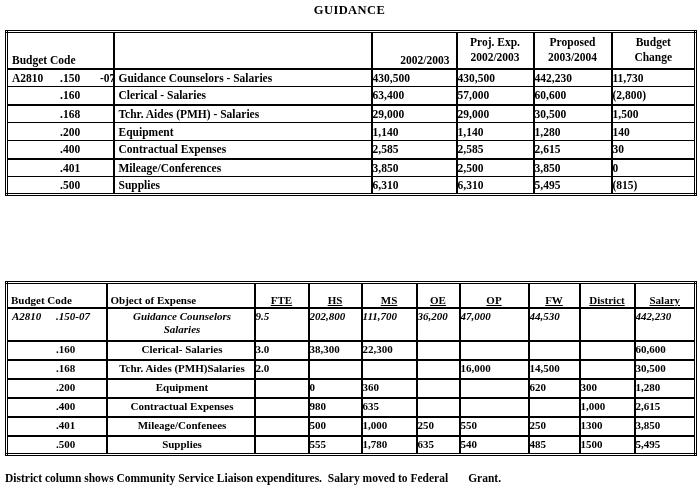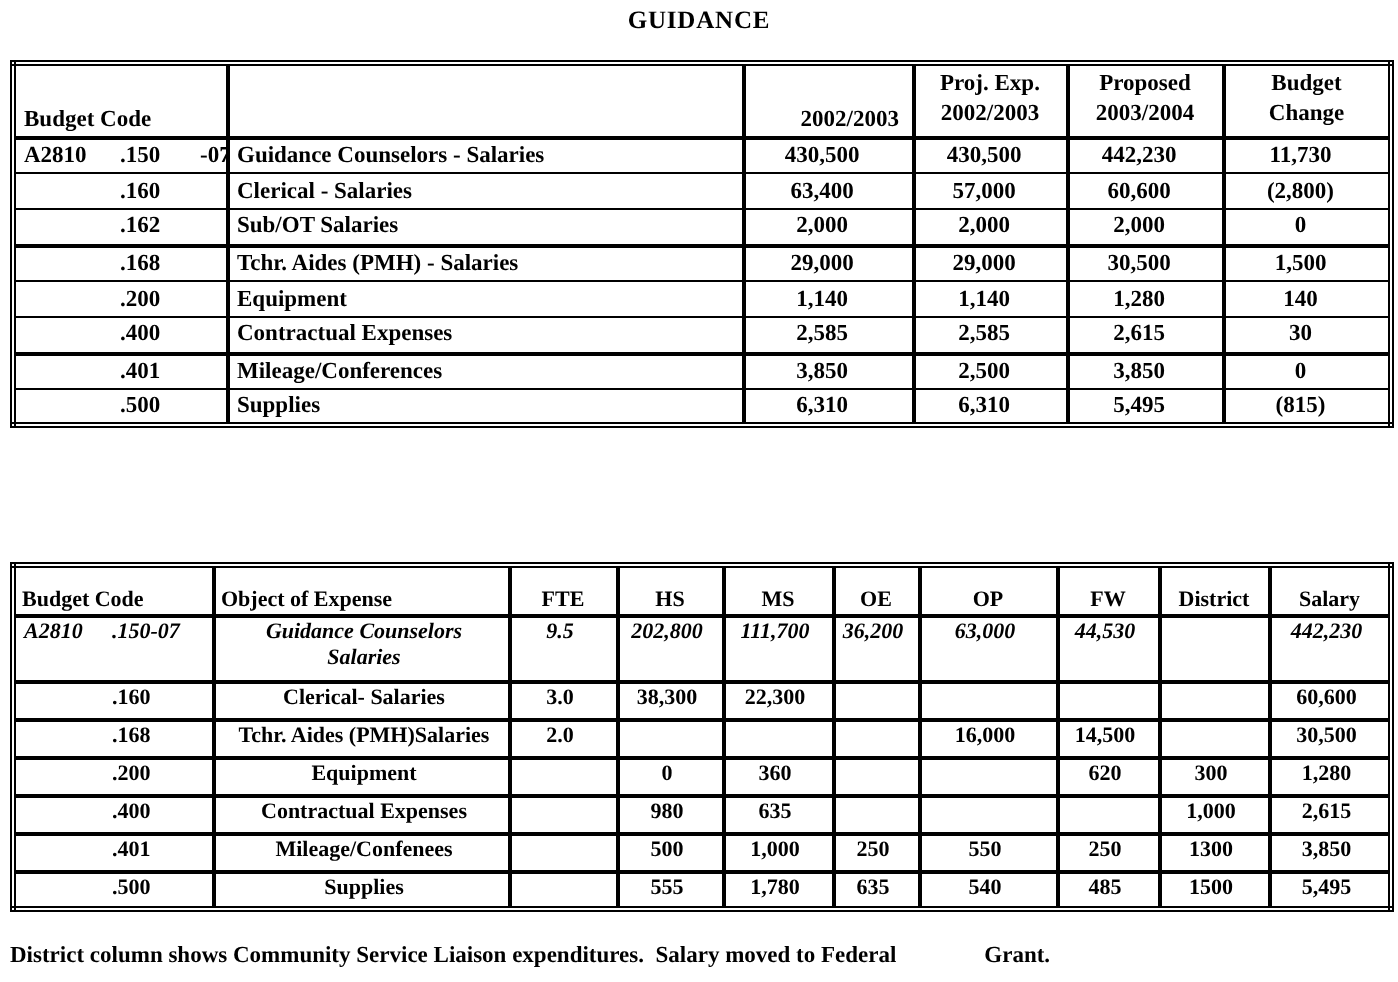--- a/index.html
+++ b/index.html
@@ -21,41 +21,41 @@
   .t1{top:30px;width:689px;border:3px double #000;font-size:11.5px;}
   .t1 td{border:solid #000;border-width:1px 2px;padding:0;}
   .t1 tr.hdr{height:37px;}
   .t1 tr.hdr td{border-bottom-width:2px;margin-top:40px;}
   .t1 tr.r{height:18px;}
   .t1 tr.tk td{border-top-width:2px;}
   .t1 .code{vertical-align:middle;padding-left:4px;white-space:nowrap;}
   .t1 .code .sec{display:inline-block;width:48px;}
   .t1 .code .sub{display:inline-block;width:40px;}
   .t1 .desc{vertical-align:middle;text-align:left;padding-left:4px;white-space:nowrap;}
-  .t1 .num{vertical-align:middle;text-align:center;padding-right:6px;white-space:nowrap;}
+  .t1 .num{vertical-align:middle;text-align:left;padding-right:6px;white-space:nowrap;}
   .t1 .hbl{vertical-align:bottom;text-align:left;padding:0 0 2px 4px;}
   .t1 .hbr{vertical-align:bottom;text-align:right;padding:0 6px 2px 0;}
   .t1 .hc2{vertical-align:middle;text-align:center;white-space:pre-line;line-height:1.3;}
 
   
   .t2{top:281px;width:689px;border:3px double #000;font-size:11px;}
   .t2 td{border:2px solid #000;padding:0;}
   .t2 tr.hdr{height:25px;}
   .t2 tr.r1{height:33px;font-style:italic;}
   .t2 tr.r{height:19px;}
   .t2 .code{vertical-align:top;padding:1px 0 0 4px;white-space:nowrap;}
   .t2 .code .sec{display:inline-block;width:44px;}
   .t2 .obj{vertical-align:top;text-align:center;padding:1px 0 0 3px;white-space:pre-line;line-height:1.25;}
-  .t2 .num{vertical-align:top;text-align:center;padding:1px 3px 0 0;white-space:nowrap;}
+  .t2 .num{vertical-align:top;text-align:left;padding:1px 3px 0 0;white-space:nowrap;}
   .t2 .hl{vertical-align:bottom;text-align:left;padding:0 0 1px 3px;white-space:nowrap;}
-  .t2 .hcn{vertical-align:bottom;text-align:center;padding-bottom:1px;white-space:nowrap;}
+  .t2 .hcn{vertical-align:bottom;text-align:center;padding-bottom:1px;white-space:nowrap;text-decoration:underline;}
 
   
   .footer{position:absolute;left:5px;top:472px;font-size:11.5px;white-space:pre;}
-  .footer .grant{margin-left:44px;}
+  .footer .grant{margin-left:20px;}
 </style>
 </head>
 <body>
 
 <div class="page">
 
   <div class="doc-title">GUIDANCE</div>
 
   <table class="t1">
     <colgroup>
@@ -90,28 +90,20 @@
 
       <tr class="r">
         <td class="code"><span class="sec"></span><span class="sub">.160</span><span class="suf"></span></td>
         <td class="desc">Clerical - Salaries</td>
         <td class="num">63,400</td>
         <td class="num">57,000</td>
         <td class="num">60,600</td>
         <td class="num">(2,800)</td>
       </tr>
 
-      <tr class="r">
-        <td class="code"><span class="sec"></span><span class="sub">.162</span><span class="suf"></span></td>
-        <td class="desc">Sub/OT Salaries</td>
-        <td class="num">2,000</td>
-        <td class="num">2,000</td>
-        <td class="num">2,000</td>
-        <td class="num">0</td>
-      </tr>
 
       <tr class="r tk">
         <td class="code"><span class="sec"></span><span class="sub">.168</span><span class="suf"></span></td>
         <td class="desc">Tchr. Aides (PMH) - Salaries</td>
         <td class="num">29,000</td>
         <td class="num">29,000</td>
         <td class="num">30,500</td>
         <td class="num">1,500</td>
       </tr>
 
@@ -183,21 +175,21 @@
       </tr>
 
       <tr class="r1">
         <td class="code"><span class="sec">A2810</span><span>.150-07</span></td>
         <td class="obj">Guidance Counselors
 Salaries</td>
         <td class="num">9.5</td>
         <td class="num">202,800</td>
         <td class="num">111,700</td>
         <td class="num">36,200</td>
-        <td class="num">63,000</td>
+        <td class="num">47,000</td>
         <td class="num">44,530</td>
         <td class="num"></td>
         <td class="num">442,230</td>
       </tr>
 
       <tr class="r">
         <td class="code"><span class="sec"></span><span>.160</span></td>
         <td class="obj">Clerical- Salaries</td>
         <td class="num">3.0</td>
         <td class="num">38,300</td>

